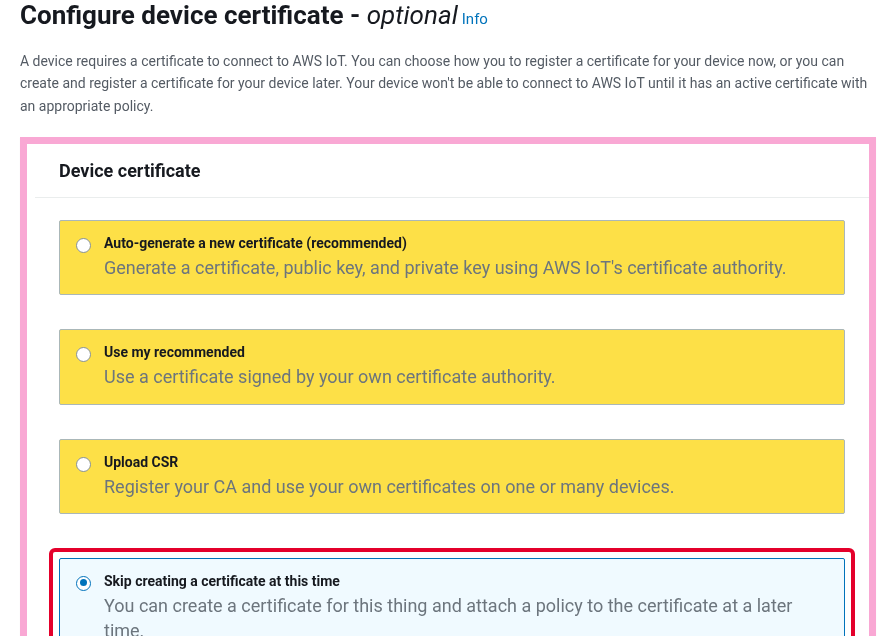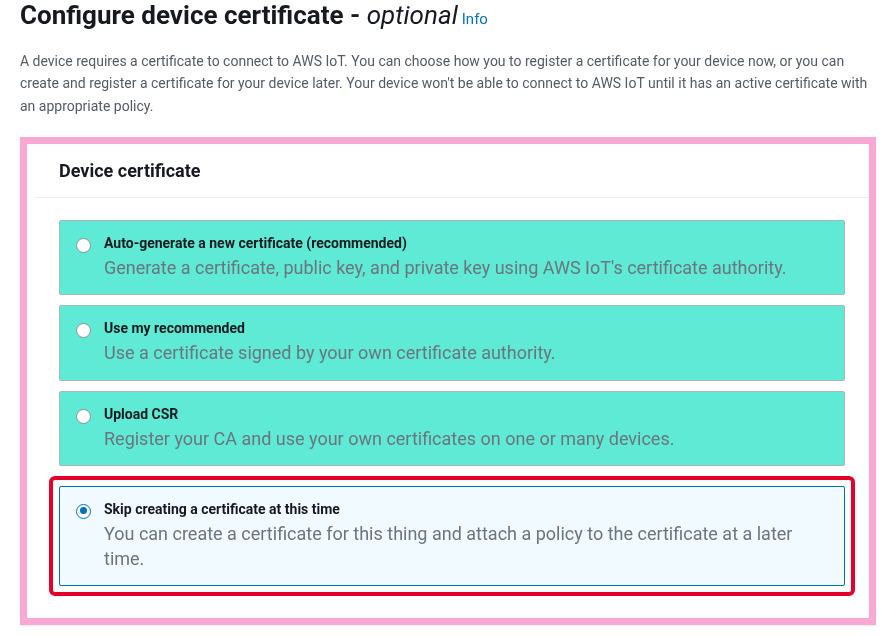--- a/index.html
+++ b/index.html
@@ -22,22 +22,22 @@
       box-shadow: 0 1px 1px rgba(0,0,0,0.05);
       padding-left: 8px;
     }
     .panel-header {
       padding: 16px 24px; border-bottom: 1px solid #eaeded;
     }
     .panel-title { font-size: 18px; font-weight: 700; }
     .panel-body { padding: 22px 24px 22px 24px; }
     .option {
       position: relative;
-      border: 1px solid #aab7b8; border-radius: 2px; background: #5eead4;
-      padding: 14px 18px 14px 44px; margin-bottom: 10px;
+      border: 1px solid #aab7b8; border-radius: 2px; background: #fde047;
+      padding: 14px 18px 14px 44px; margin-bottom: 34px;
     }
     .option:last-child { margin-bottom: 0; }
     .option.selected {
       border-color: #0073bb; background: #f0faff;
     }
     .radio {
       position: absolute; left: 16px; top: 17px;
       width: 15px; height: 15px; border-radius: 50%;
       border: 1.5px solid #879196; background: #fff;
     }

